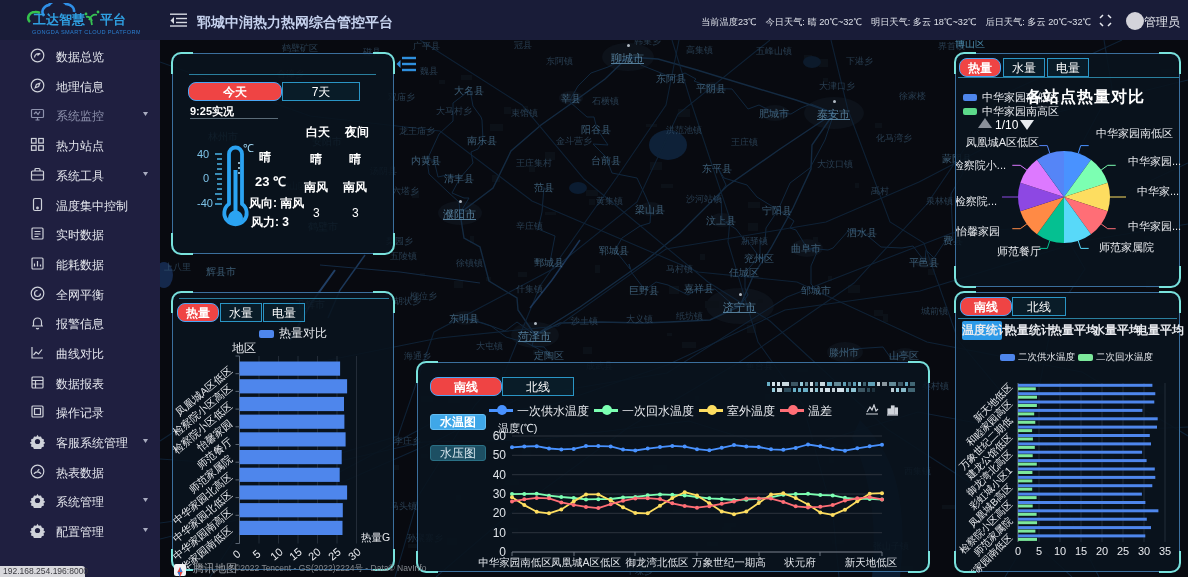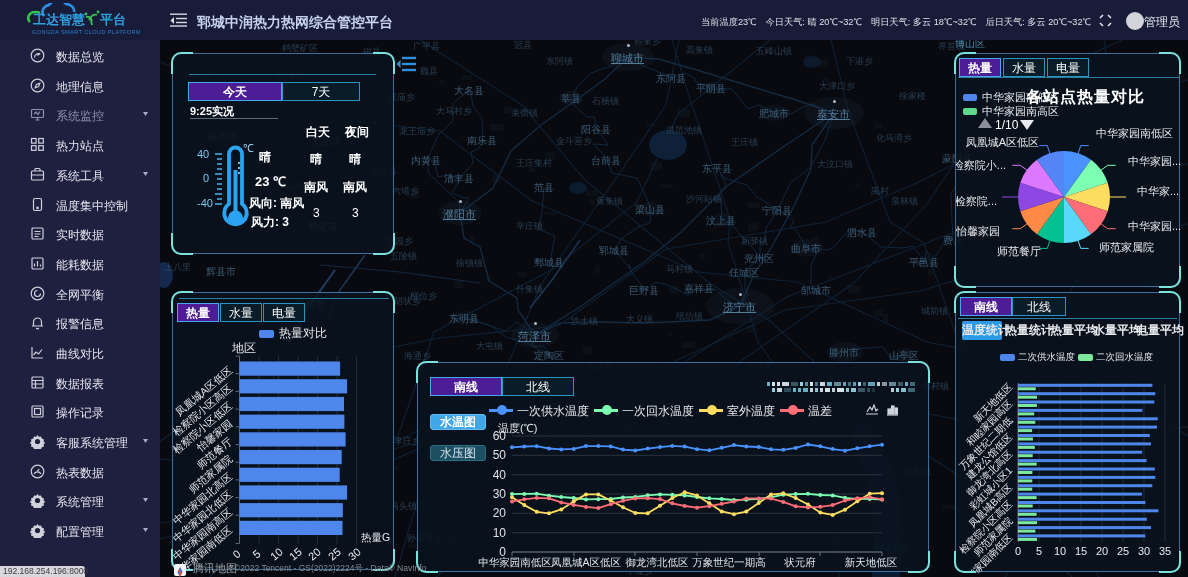--- a/index.html
+++ b/index.html
@@ -36,21 +36,21 @@
 #maptoggle{position:absolute;left:236px;top:16px;width:20px;height:16px;z-index:6;}
 
 .panel{position:absolute;background:rgba(9,20,30,0.87);border:1px solid #3b6f9d;border-radius:9px;z-index:10;}
 .corner{position:absolute;width:22px;height:22px;border:2.5px solid #79e2dc;z-index:11;}
 .c-tl{left:-2px;top:-2px;border-right:none;border-bottom:none;border-top-left-radius:10px;}
 .c-tr{right:-2px;top:-2px;border-left:none;border-bottom:none;border-top-right-radius:10px;}
 .c-bl{left:-2px;bottom:-2px;border-right:none;border-top:none;border-bottom-left-radius:10px;}
 .c-br{right:-2px;bottom:-2px;border-left:none;border-top:none;border-bottom-right-radius:10px;}
 .tabrow{position:absolute;display:flex;}
 .tab{height:19px;line-height:18px;text-align:center;font-size:12px;color:#fff;border:1px solid #2a95c5;background:rgba(10,35,48,0.6);}
-.tab.on{background:#4c1d95;border-color:#4aa6f5;font-weight:bold;}
+.tab.on{background:#ef4444;border-color:#4aa6f5;font-weight:bold;border-radius:8px;}
 .hr{position:absolute;height:1px;background:#2a7f9e;}
 .leg{position:absolute;display:flex;align-items:center;font-size:12px;color:#e8eaee;}
 .leg .sw{width:15px;height:8px;border-radius:2px;margin-right:5px;}
 text{font-family:"Liberation Sans",sans-serif;}
 </style>
 </head>
 <body>
 <div id="app">
 <div id="map">
       <svg width="1028" height="537" viewBox="0 0 1028 537" style="position:absolute;left:0;top:0">
@@ -253,21 +253,21 @@
 <span class="ml" style="left:4px;top:221px">上八里</span>
 <span class="ml" style="left:739px;top:50px">徐家楼</span>
 <span class="ml" style="left:778px;top:0px">界首镇</span>
 <span class="ml" style="left:239px;top:85px">龙王庙乡</span>
 <span class="ml" style="left:232px;top:145px">六塔乡</span>
 <span class="ml" style="left:226px;top:195px">梨园乡</span>
 <span class="ml" style="left:466px;top:525px">中垛乡</span>
 <span class="ml" style="left:234px;top:255px">胡状乡</span>
 <span class="ml" style="left:244px;top:310px">海通乡</span>
 <span class="ml" style="left:228px;top:51px">双庙乡</span>
-<span class="ml" style="left:731px;top:155px">泉林镇</span>
+<span class="ml" style="left:766px;top:155px">泉林镇</span>
 <span class="ml" style="left:761px;top:265px">城前镇</span>
 <span class="ml" style="left:234px;top:395px">李庄乡</span>
 <span class="ml" style="left:230px;top:460px">马头镇</span>
 <span class="ml" style="left:762px;top:340px">桑村镇</span>
 <span class="ml" style="left:744px;top:425px">西集镇</span>
 <span class="ml" style="left:247px;top:492px">孙聚寨乡</span>
 <span class="ml" style="left:426px;top:320px">成武县</span>
 <span class="ml" style="left:713px;top:500px">张山子镇</span>
 <span class="ml" style="left:586px;top:320px">鱼台县</span>
 <span class="ml" style="left:686px;top:15px">下港乡</span>

